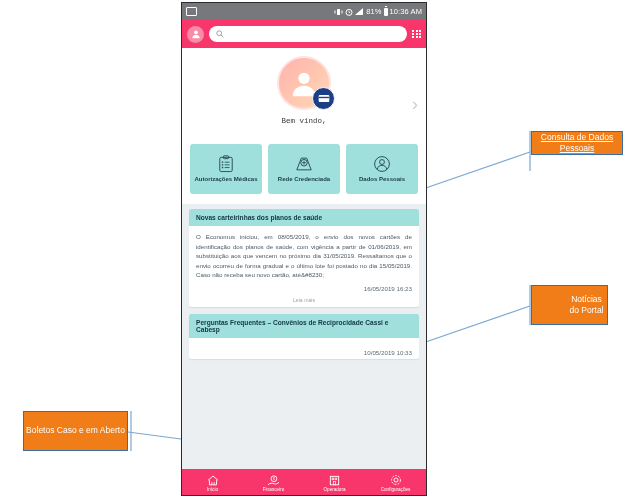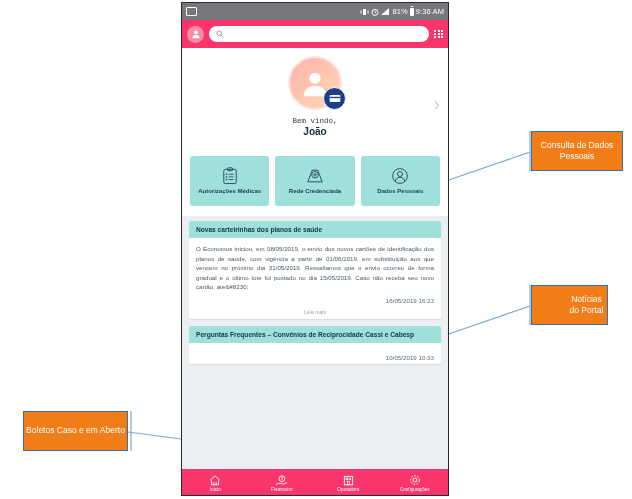--- a/index.html
+++ b/index.html
@@ -7,21 +7,21 @@
     width: 632px; height: 499px;
     background: #ffffff;
     font-family: "Liberation Sans", sans-serif;
     overflow: hidden;
   }
   #canvas { position: relative; width: 632px; height: 499px; background:#fff; }
 
   
   .phone {
     position: absolute; left: 181px; top: 2px;
-    width: 268px; height: 494px;
+    width: 246px; height: 494px;
     background: #eceff1;
     border: 1px solid #2b2b2b;
     box-sizing: border-box;
     overflow: hidden;
   }
   
   .statusbar {
     height: 17px; background: #77787b; color: #fff;
     display: flex; align-items: center; justify-content: space-between;
     padding: 0 4px; font-size: 8px; box-sizing: border-box;
@@ -118,21 +118,21 @@
   .navitem { flex:1; display:flex; flex-direction:column; align-items:center; gap:1px;}
   .navitem .nlabel { font-size:4.6px; color:#fff; }
 
   
   .callout {
     position:absolute; background:#f07d18; border:1.5px solid #3a6ea5;
     color:#fff; font-size:8.5px; text-align:center;
     display:flex; align-items:center; justify-content:center;
     line-height:1.35; box-sizing:border-box; padding:2px;
   }
-  #callout-dados { left:531px; top:131px; width:92px; height:40px; }
+  #callout-dados { left:531px; top:131px; width:92px; height:24px;text-decoration:underline; }
   #callout-noticias { left:531px; top:285px; width:77px; height:40px;padding-left:36px; }
   #callout-boletos { left:23px; top:411px; width:105px; height:40px; }
   svg.lines { position:absolute; left:0; top:0; width:632px; height:499px; pointer-events:none;}
 </style>
 </head>
 <body>
 
 <div id="canvas">
 
   <svg class="lines">
@@ -164,21 +164,21 @@
               <path d="M4 2.8v1.7h1.2" stroke="#fff" stroke-width="0.8" fill="none"></path>
             </svg>
         </span>
         <span class="sb-ico">
           <svg width="9" height="8" viewBox="0 0 9 8">
               <path d="M0 7 L8 0 L8 7 Z" fill="#fff"></path>
             </svg>
         </span>
         <span>81%</span>
         <span class="batt"></span>
-        <span>9:36 AM</span>
+        <span>10:36 AM</span>
       </div>
     </div>
 
     <div class="appbar">
       <div class="avatar-mini">
         <svg width="10" height="10" viewBox="0 0 12 12">
             <circle cx="6" cy="4" r="2.3" fill="#fff"></circle>
             <path d="M1.6 11c0-2.5 2-4 4.4-4s4.4 1.5 4.4 4z" fill="#fff"></path>
           </svg>
       </div>
@@ -215,21 +215,20 @@
               <svg width="12" height="9" viewBox="0 0 14 10">
                   <rect x="0.8" y="0.8" width="12.4" height="8.4" rx="1.4" fill="#fff"></rect>
                   <rect x="0.8" y="3" width="12.4" height="1.6" fill="#1d3f87"></rect>
                 </svg>
             </div>
           </div>
         </div>
         <div class="chev-right">›</div>
         <div class="welcome">
           <div class="w1">Bem vindo,</div>
-          <div class="w2">João</div>
         </div>
       </div>
 
       <div class="tiles">
         <div class="tile">
           <svg width="16" height="18" viewBox="0 0 18 20">
             <rect x="2" y="2.5" width="14" height="16" rx="1.6" fill="none" stroke="#2f4f5c" stroke-width="1.1"></rect>
             <rect x="6" y="0.8" width="6" height="3.2" rx="1" fill="none" stroke="#2f4f5c" stroke-width="1.1"></rect>
             <line x1="7.5" y1="8" x2="13" y2="8" stroke="#2f4f5c" stroke-width="1"></line>
             <line x1="7.5" y1="11" x2="13" y2="11" stroke="#2f4f5c" stroke-width="1"></line>

